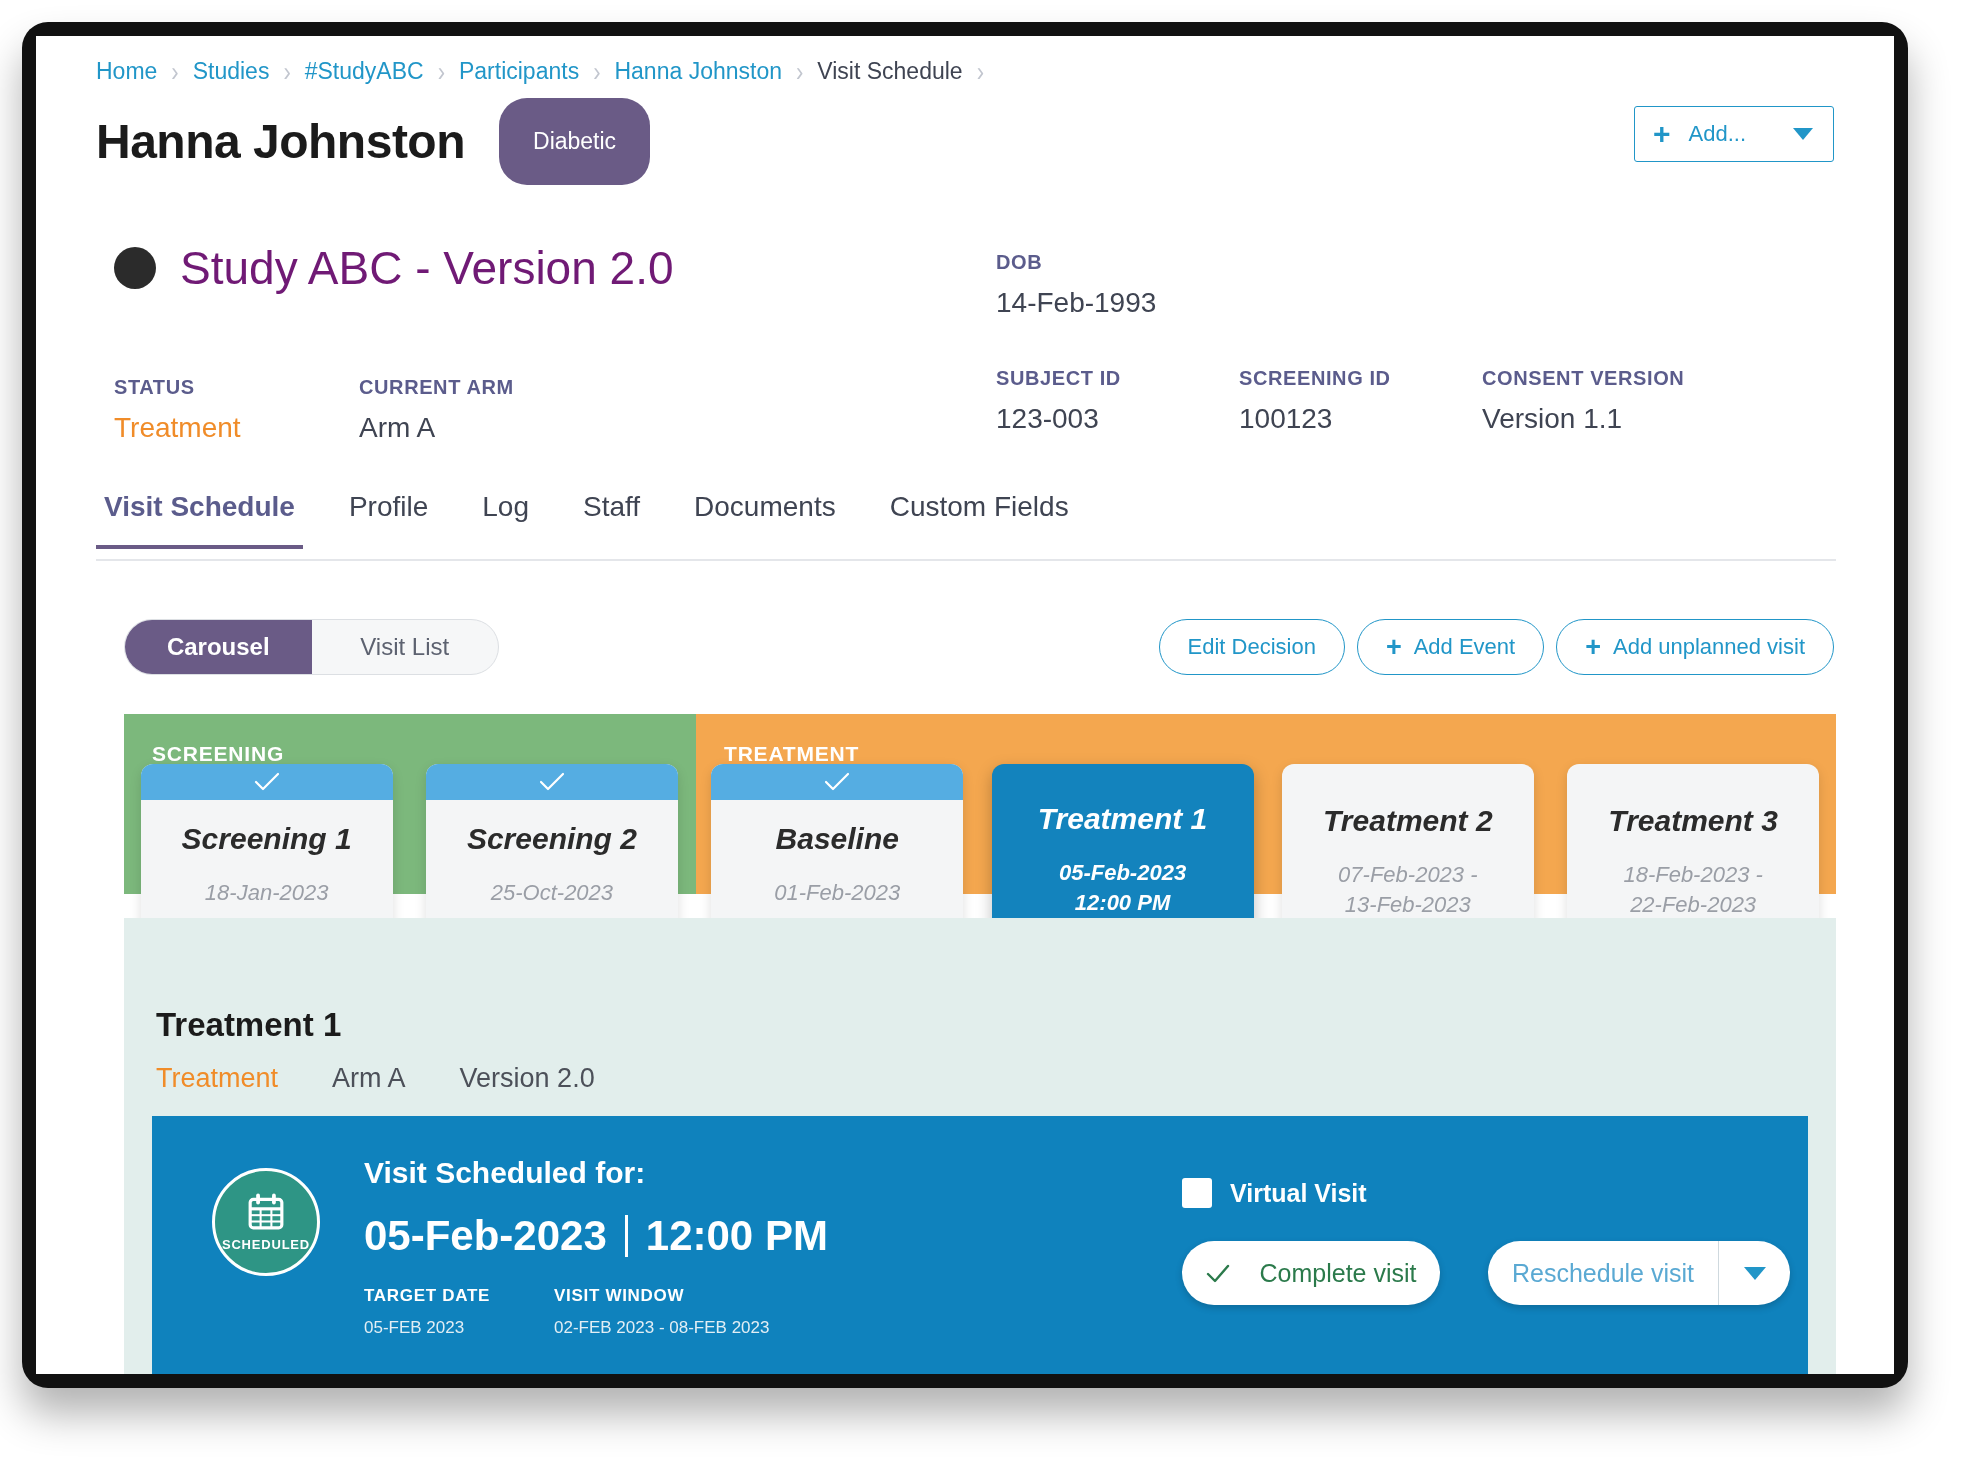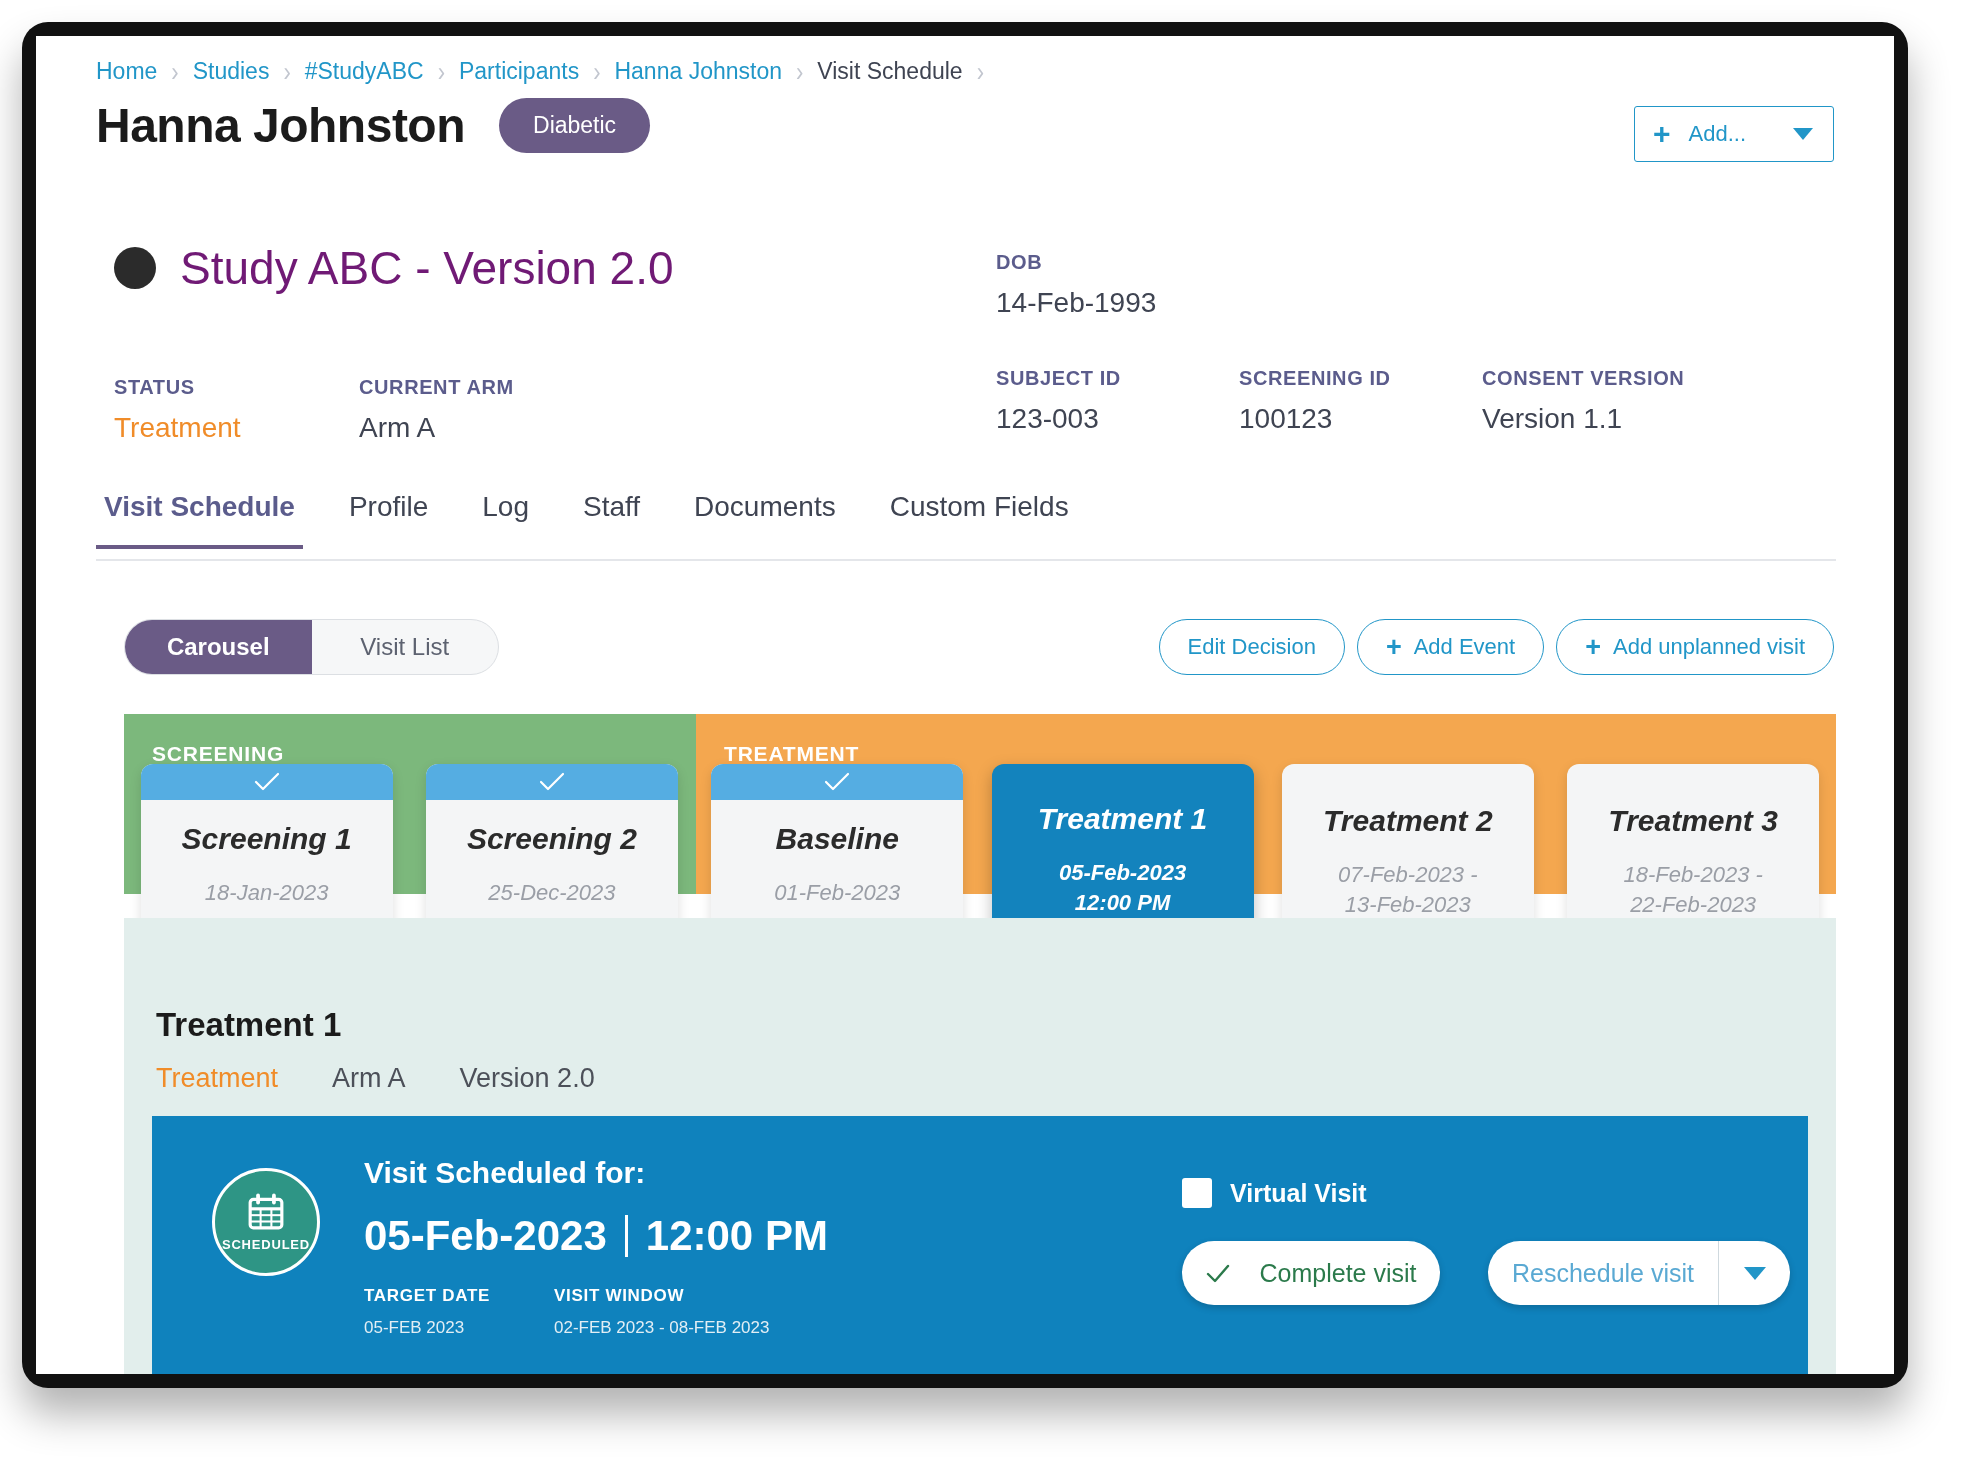--- a/index.html
+++ b/index.html
@@ -44,21 +44,21 @@
   
   #title-row {
     position: absolute; left: 60px; top: 62px;
     display: flex; align-items: center; gap: 34px;
   }
   #page-title {
     font-size: 48px; font-weight: 700; color: #1b1b1b; letter-spacing: -0.5px;
   }
   #diabetic-badge {
     background: #6a5b86; color: #fff;
-    padding: 14px 34px; border-radius: 28px;
+    padding: 30px 34px; border-radius: 28px;
     font-size: 23px;
   }
 
   #add-button {
     position: absolute; right: 60px; top: 70px;
     width: 200px; height: 56px;
     border: 1.5px solid #2196c8; background: #fff;
     border-radius: 3px;
     display: flex; align-items: center; cursor: pointer;
   }
@@ -392,21 +392,21 @@
           </div>
         </div>
         <div class="card-slot">
           <div class="visit-card">
             <div class="checkstrip">
               <svg viewBox="0 0 26 20" aria-hidden="true">
                 <polyline points="2,10 9,17 24,2" fill="none" stroke="#ffffff" stroke-width="2.2" stroke-linecap="round" stroke-linejoin="round"></polyline>
               </svg>
             </div>
             <div class="vc-title">Screening 2</div>
-            <div class="vc-date">25-Dec-2023</div>
+            <div class="vc-date">25-Oct-2023</div>
           </div>
         </div>
         <div class="card-slot">
           <div class="visit-card">
             <div class="checkstrip">
               <svg viewBox="0 0 26 20" aria-hidden="true">
                 <polyline points="2,10 9,17 24,2" fill="none" stroke="#ffffff" stroke-width="2.2" stroke-linecap="round" stroke-linejoin="round"></polyline>
               </svg>
             </div>
             <div class="vc-title">Baseline</div>

